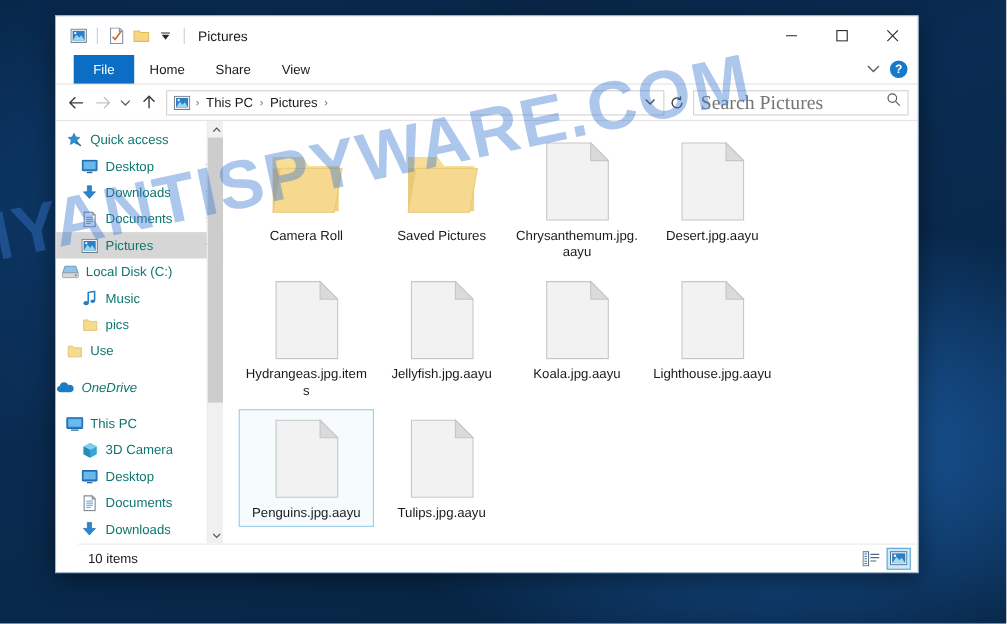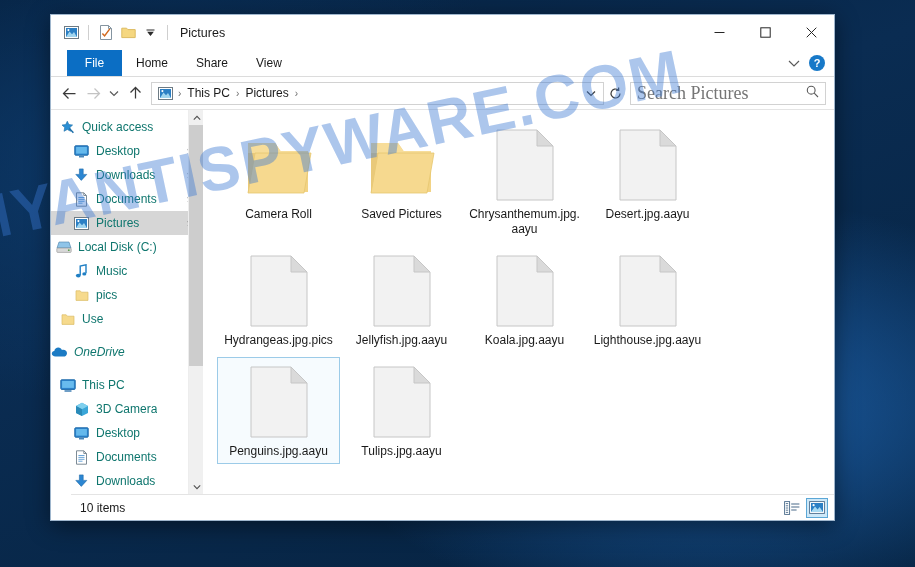--- a/index.html
+++ b/index.html
@@ -717,21 +717,21 @@
             <div class="item-label">Desert.jpg.aayu</div>
           </div>
 
           <div class="item">
             <div class="item-icon">
               <svg width="58" height="72" viewBox="0 0 58 72">
                 <path d="M1 1 H41 L57 17 V71 H1 Z" fill="#f2f2f2" stroke="#c6c6c6" stroke-width="1"></path>
                 <path d="M41 1 L57 17 H41 Z" fill="#dadada" stroke="#c6c6c6" stroke-width="1"></path>
               </svg>
             </div>
-            <div class="item-label">Hydrangeas.jpg.pics</div>
+            <div class="item-label">Hydrangeas.jpg.items</div>
           </div>
 
           <div class="item">
             <div class="item-icon">
               <svg width="58" height="72" viewBox="0 0 58 72">
                 <path d="M1 1 H41 L57 17 V71 H1 Z" fill="#f2f2f2" stroke="#c6c6c6" stroke-width="1"></path>
                 <path d="M41 1 L57 17 H41 Z" fill="#dadada" stroke="#c6c6c6" stroke-width="1"></path>
               </svg>
             </div>
             <div class="item-label">Jellyfish.jpg.aayu</div>

